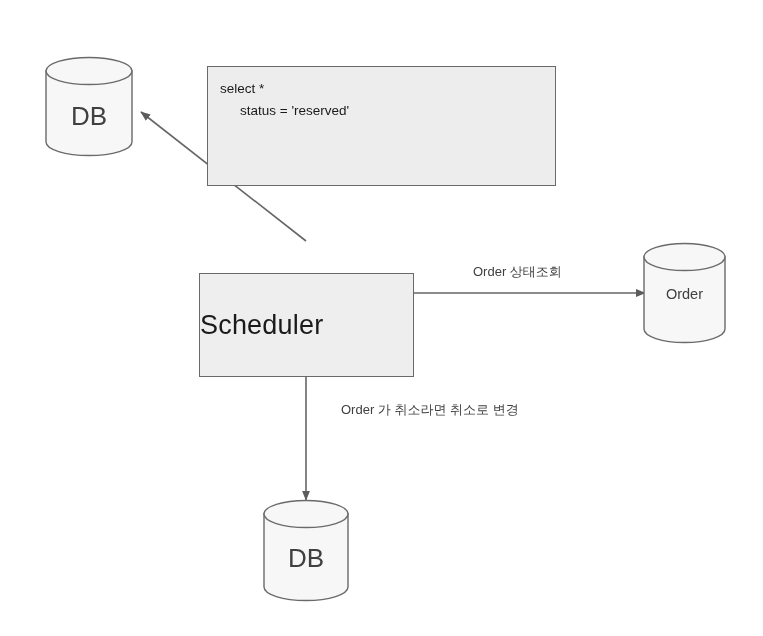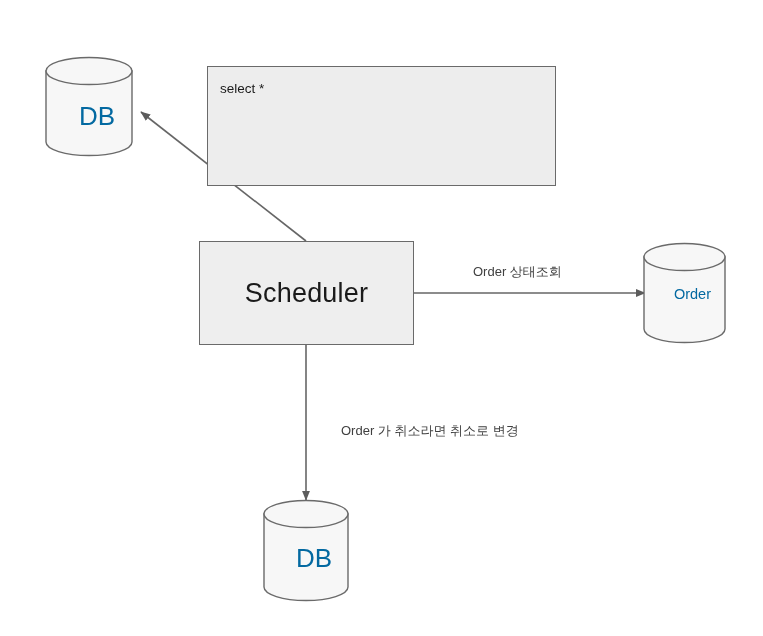--- a/index.html
+++ b/index.html
@@ -28,21 +28,21 @@
   }
 
   
   .process-box {
     position: absolute;
     box-sizing: border-box;
     background: #eeeeee;
     border: 1px solid #6a6a6a;
     display: flex;
     align-items: center;
-    justify-content: center;
+    margin-top: 32px;
   }
   .process-label {
     font-size: 27px;
     color: #1a1a1a;
     letter-spacing: 0.2px;
     white-space: nowrap;
   }
 
   
   .note-box {
@@ -67,24 +67,24 @@
     position: absolute;
   }
   .cylinder svg {
     position: absolute;
     left: 0;
     top: 0;
     overflow: visible;
   }
   .cylinder-label {
     position: absolute;
-    left: 8px;
+    left: 0;
     width: 100%;
     text-align: center;
-    color: #0369a1;
+    color: #404040;
     white-space: nowrap;
   }
   .cylinder-label.big {
     font-size: 26px;
   }
   .cylinder-label.small {
     font-size: 14.5px;
   }
 
   
@@ -109,20 +109,21 @@
 
     <line x1="306" y1="241" x2="141" y2="112" stroke="#666666" stroke-width="1.6" marker-end="url(#arrowhead)"></line>
 
     <line x1="413" y1="293" x2="645" y2="293" stroke="#666666" stroke-width="1.6" marker-end="url(#arrowhead)"></line>
 
     <line x1="306" y1="345" x2="306" y2="500" stroke="#666666" stroke-width="1.6" marker-end="url(#arrowhead)"></line>
   </svg>
 
   <div class="note-box" style="left:207px; top:40px; width:349px; height:120px;margin-top:26px;">
     <div class="note-line">select *</div>
+    <div class="note-line indent">status = 'reserved'</div>
   </div>
 
   <div class="cylinder" style="left:45px; top:57px; width:88px; height:99px;">
     <svg width="88" height="99" viewBox="0 0 88 99">
       <path d="M 1 14 L 1 85 A 43 13.5 0 0 0 87 85 L 87 14 Z" fill="#f7f7f7" stroke="#6a6a6a" stroke-width="1.4"></path>
       <ellipse cx="44" cy="14" rx="43" ry="13.5" fill="#f7f7f7" stroke="#6a6a6a" stroke-width="1.4"></ellipse>
     </svg>
     <div class="cylinder-label big" style="top:44px;">DB</div>
   </div>
 
@@ -141,15 +142,15 @@
   <div class="cylinder" style="left:263px; top:500px; width:86px; height:101px;">
     <svg width="86" height="101" viewBox="0 0 86 101">
       <path d="M 1 14 L 1 87 A 42 13.5 0 0 0 85 87 L 85 14 Z" fill="#f7f7f7" stroke="#6a6a6a" stroke-width="1.4"></path>
       <ellipse cx="43" cy="14" rx="42" ry="13.5" fill="#f7f7f7" stroke="#6a6a6a" stroke-width="1.4"></ellipse>
     </svg>
     <div class="cylinder-label big" style="top:43px;">DB</div>
   </div>
 
   <div class="edge-label" style="left:473px; top:263px;">Order 상태조회</div>
 
-  <div class="edge-label" style="left:341px; top:422px;">Order 가 취소라면 취소로 변경</div>
+  <div class="edge-label" style="left:341px; top:401px;">Order 가 취소라면 취소로 변경</div>
 
 </div>
 
 </body></html>

